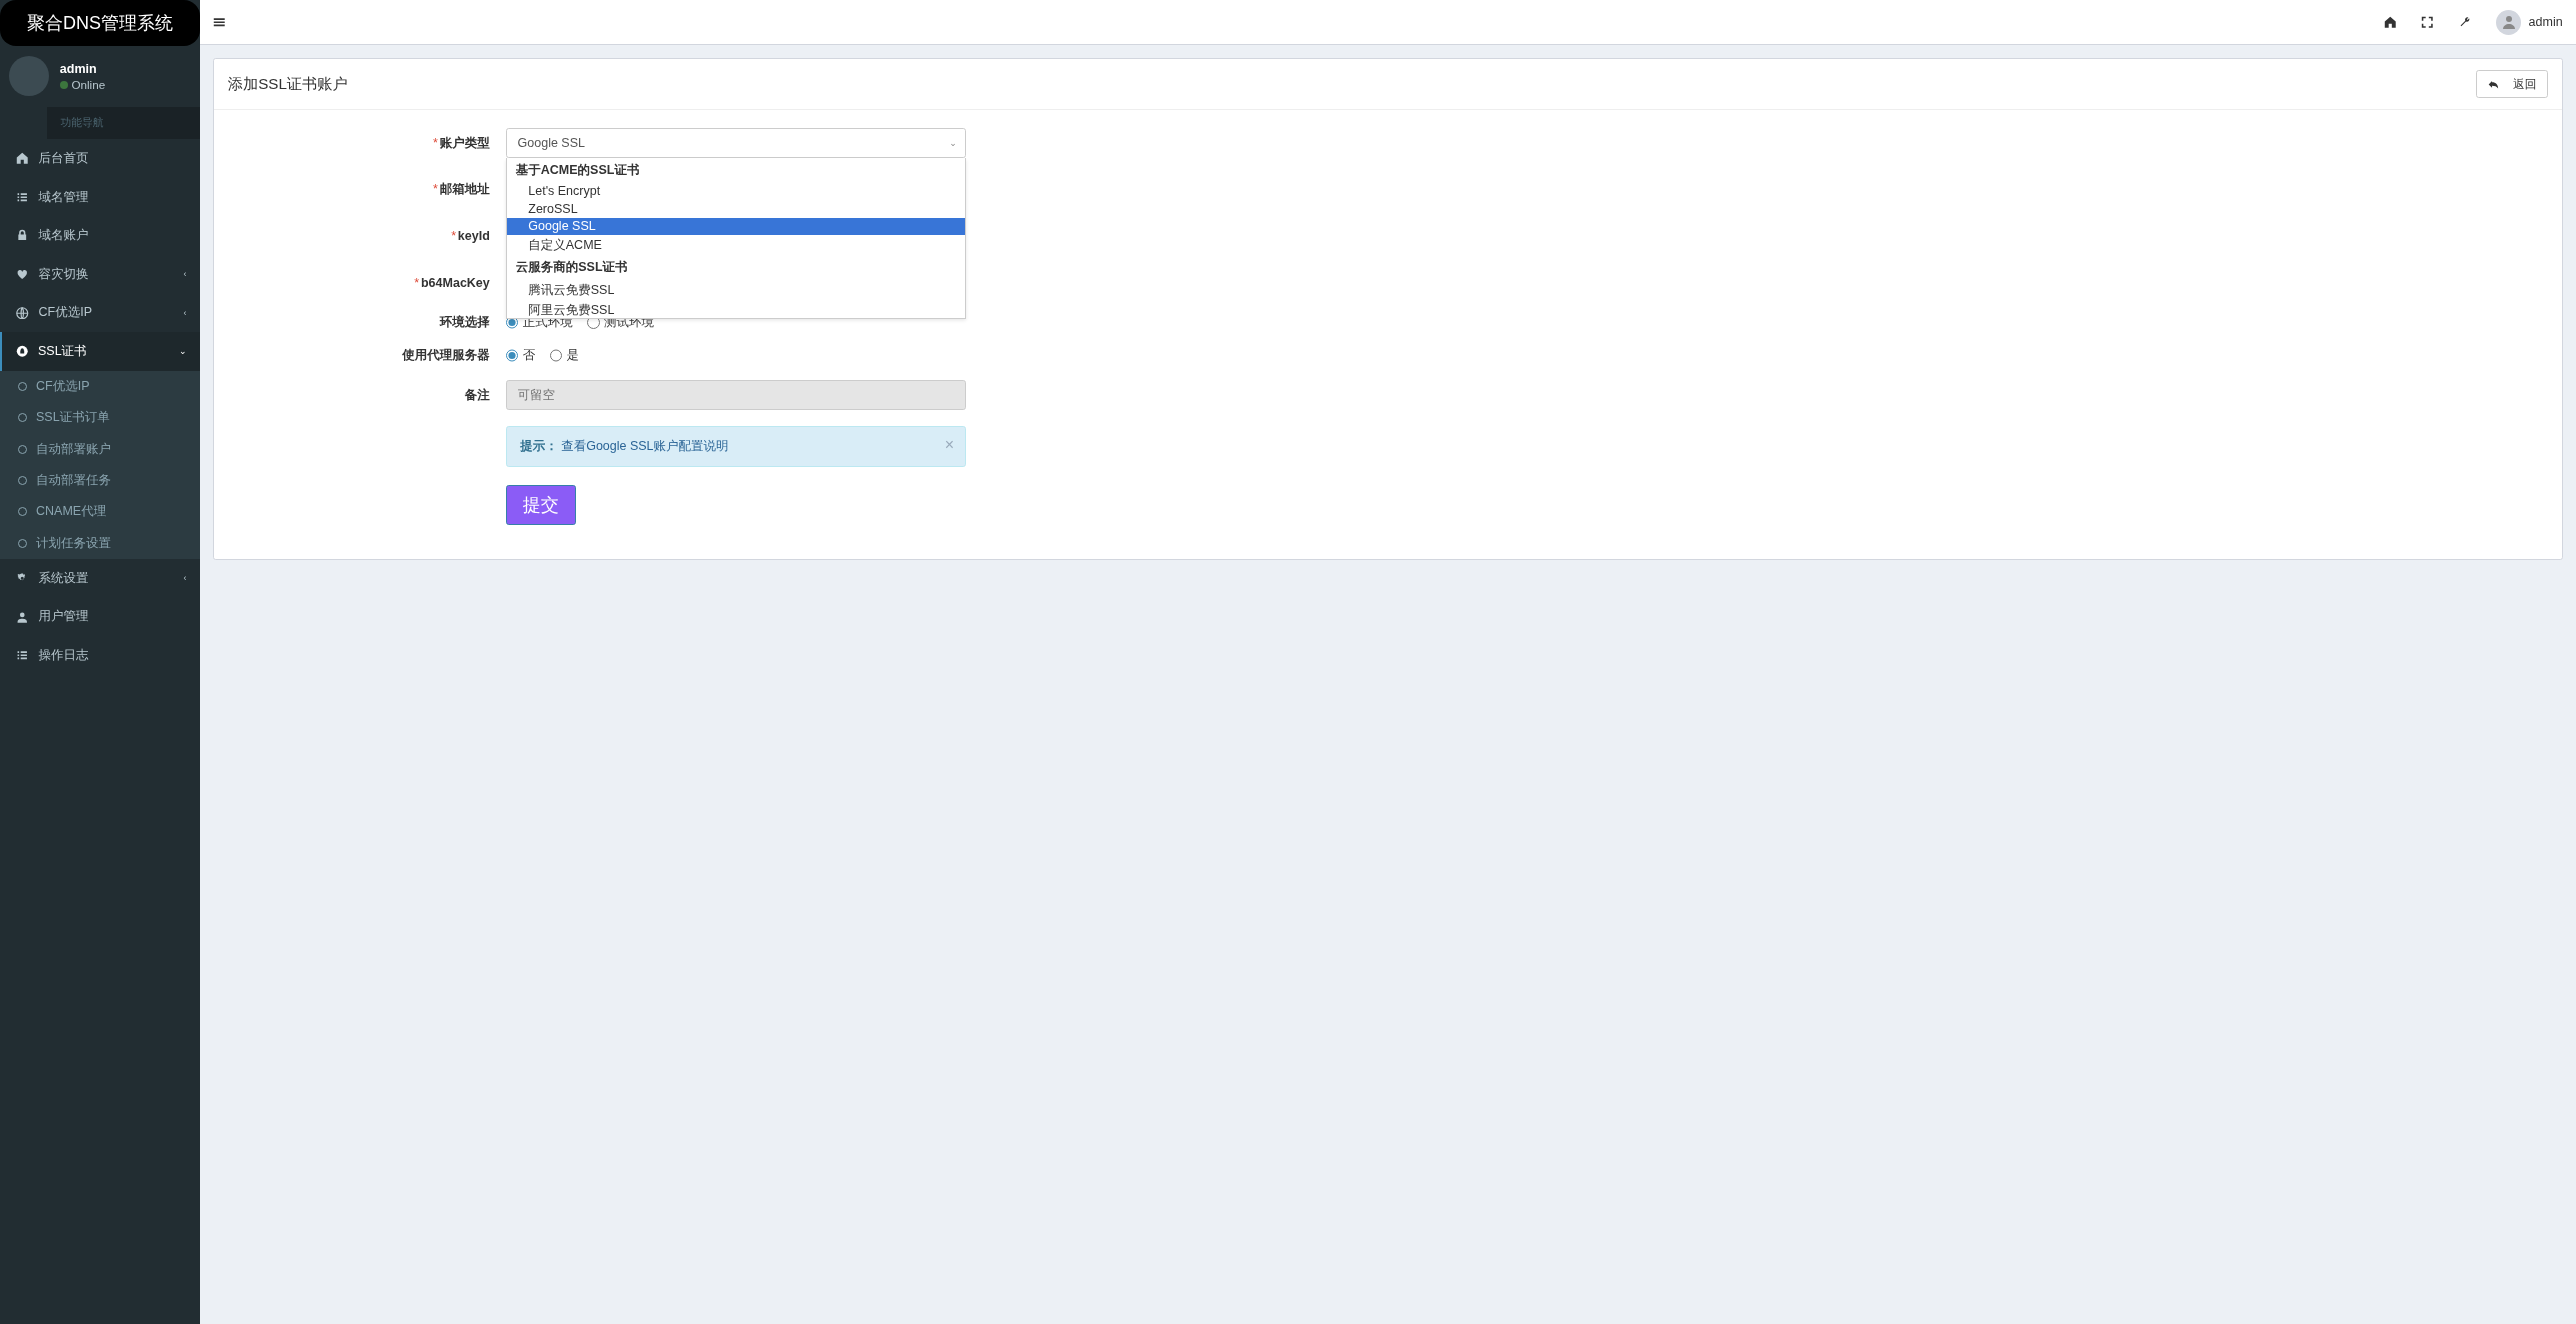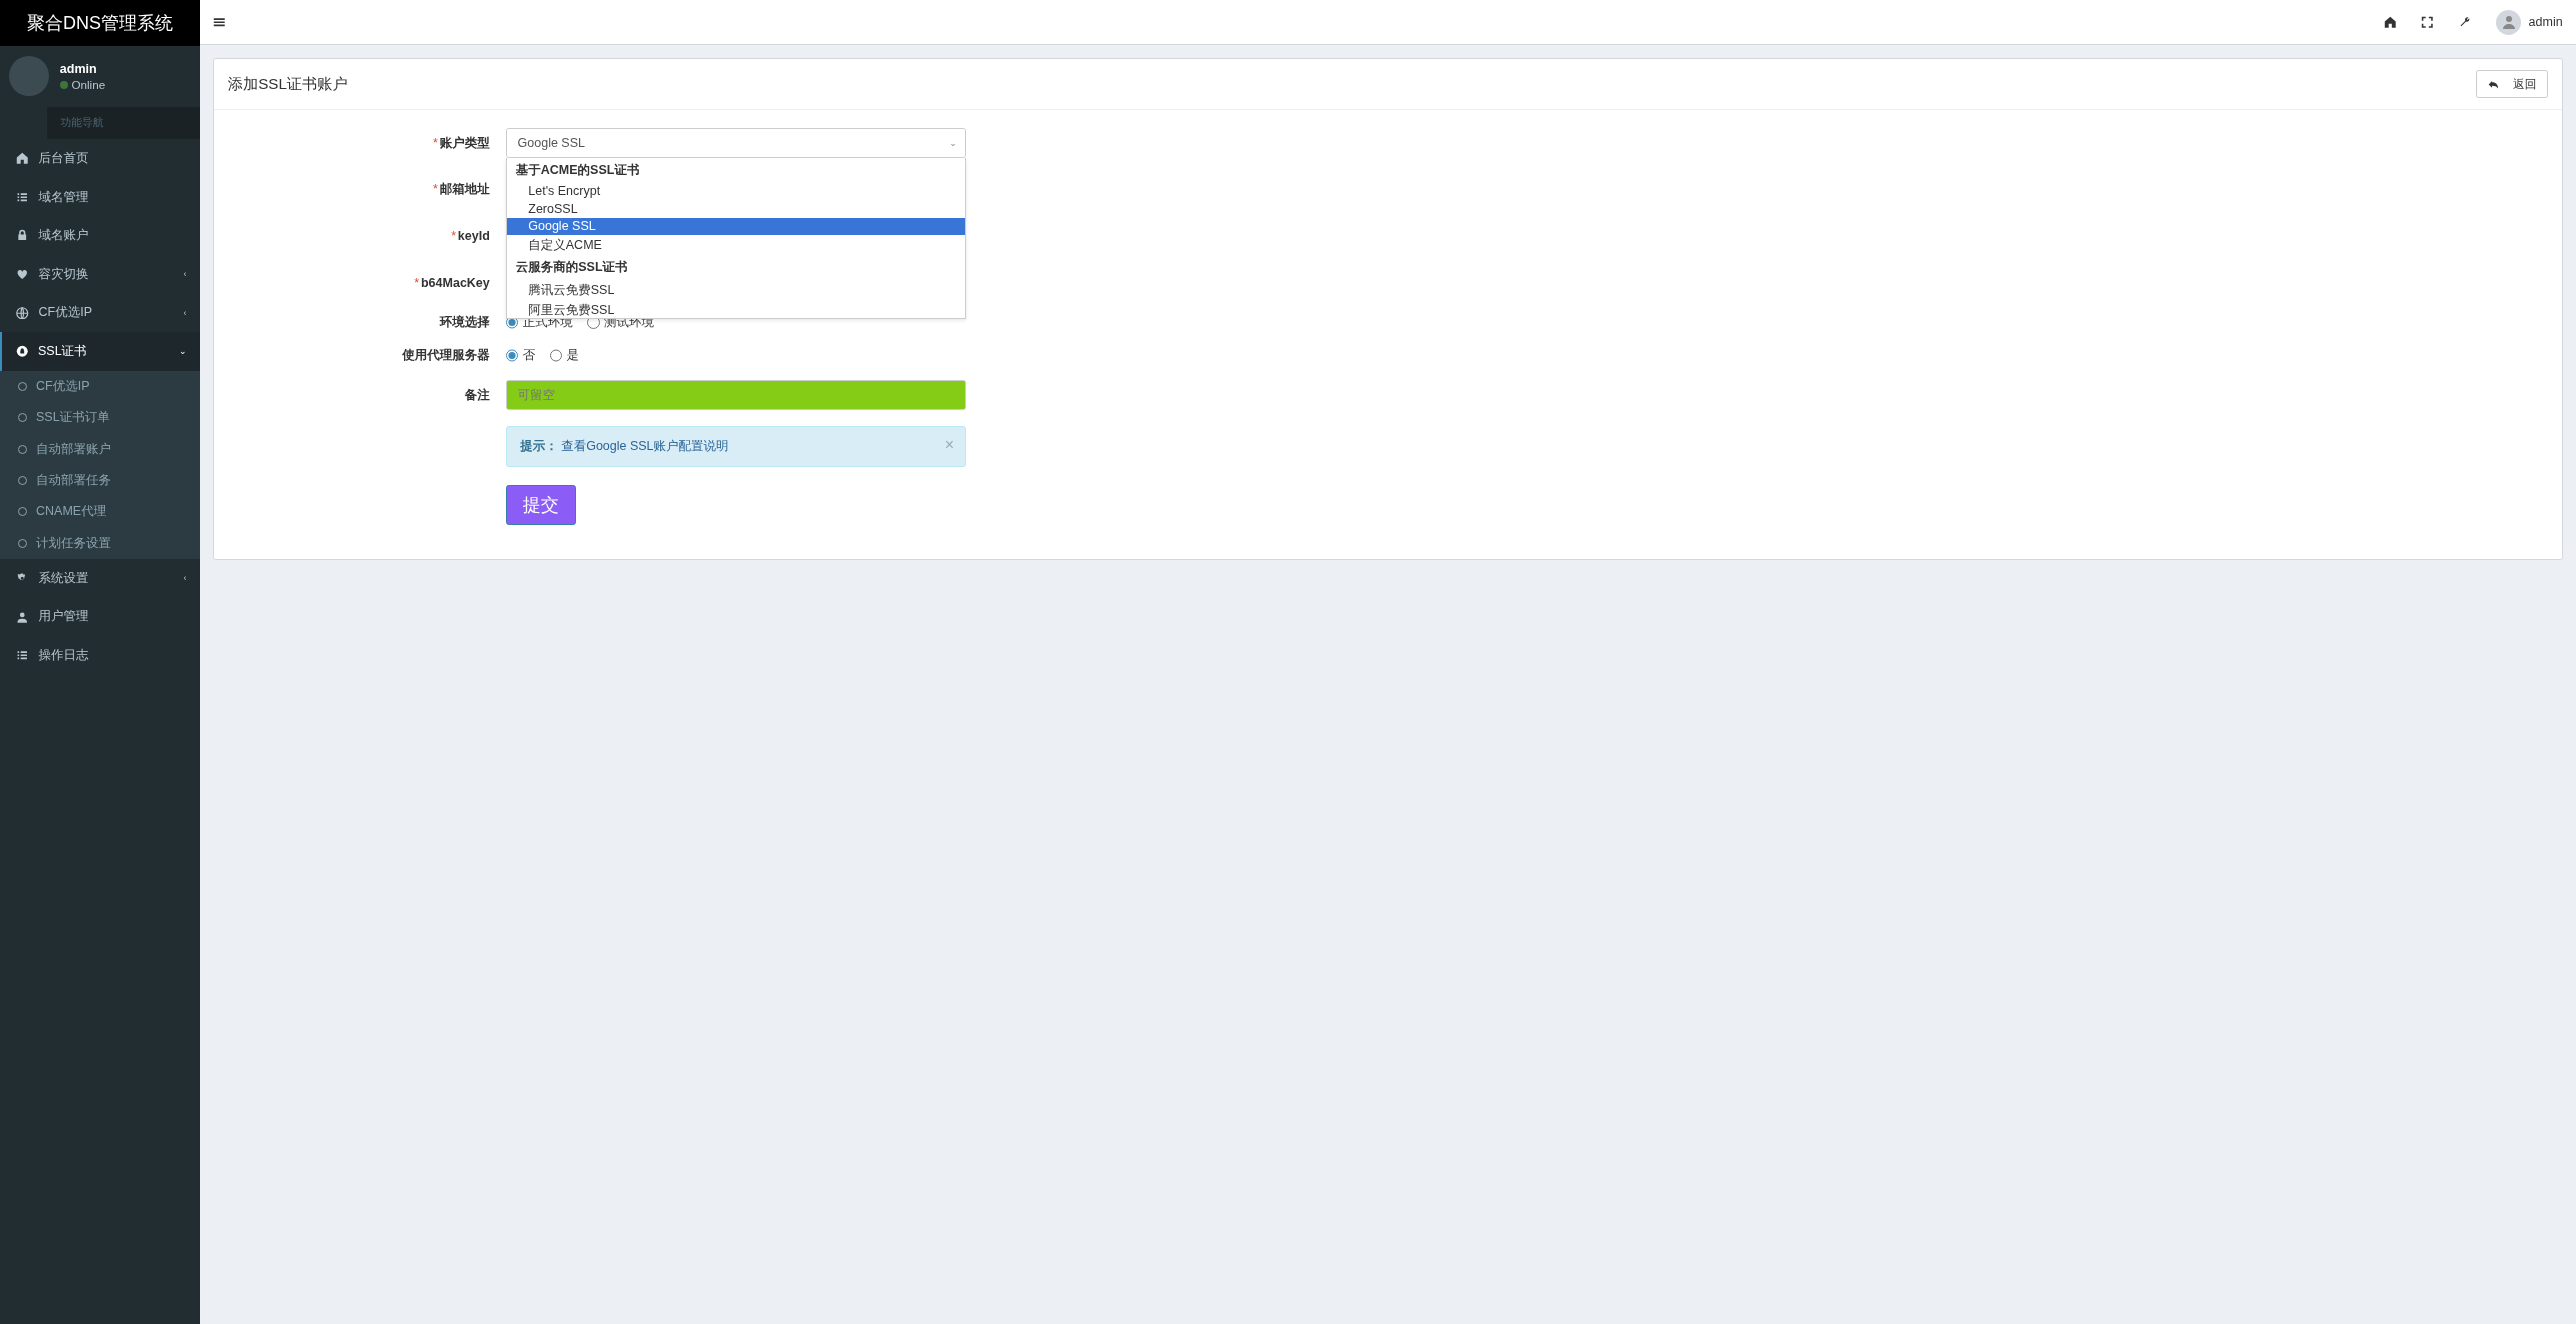--- a/index.html
+++ b/index.html
@@ -1,21 +1,21 @@
 <!DOCTYPE html>
 <html style="font-size:14.3px"><head>
 <meta charset="utf-8">
 <style>
 * { margin: 0; padding: 0; box-sizing: border-box; }
 body { font-family: "Helvetica Neue", Helvetica, Arial, "Microsoft YaHei", sans-serif; font-size: 12.5px; background: #ecf0f5; color: #333; }
 .wrapper { display: flex; min-height: 100vh; }
 
 
 .sidebar { width: 200px; background: #222d32; color: #b8c7ce; flex-shrink: 0; }
-.logo { background: #000; color: #fff; font-size: 18px; font-weight: 400; padding: 10.8px 9px; text-align: center; }
+.logo { background: #000; color: #fff; font-size: 18px; font-weight: 400; padding: 10.8px 9px; text-align: center; border-radius: 16px; }
 .user-panel { padding: 10.8px 9px; display: flex; align-items: center; gap: 10.8px; }
 .avatar { width: 40px; height: 40px; border-radius: 50%; background: #3c4b52; }
 .user-info { display: flex; flex-direction: column; }
 .user-name { color: #fff; font-weight: 600; font-size: 12.5px; }
 .user-status { color: #b8c7ce; font-size: 11.7px; margin-top: 1.8px; }
 .status-dot { display: inline-block; width: 8px; height: 8px; border-radius: 50%; background: #3c763d; margin-right: 3.6px; }
 .sidebar-header { color: #4b646f; background: #1a2226; padding: 9px 13.4px; font-size: 10.8px; margin-left: 47px; }
 .sidebar-menu { list-style: none; }
 .sidebar-menu > li > a { display: flex; align-items: center; padding: 10.8px 13.4px; color: #b8c7ce; text-decoration: none; font-size: 12.5px; position: relative; }
 .sidebar-menu > li.active > a { background: #1e282c; color: #fff; border-left: 2.7px solid #3c8dbc; padding-left: 10.8px; }
@@ -40,21 +40,21 @@
 .panel-header { padding: 10.8px 13.4px; border-bottom: 0.9px solid #eee; display: flex; justify-content: space-between; align-items: center; }
 .panel-title { font-size: 15.2px; color: #333; font-weight: 400; text-align: right; }
 .btn { display: inline-flex; align-items: center; padding: 5.4px 10.8px; border: 0.9px solid #ccc; background: #fff; border-radius: 2.7px; cursor: pointer; font-size: 11.7px; color: #333; gap: 14px; }
 .btn-primary { background: #8b5cf6; border-color: #367fa9; color: #fff; padding: 7.2px 16px; font-size: 18px; }
 .panel-body { padding: 18px 13.4px; }
 
 .form-row { display: flex; align-items: center; margin-bottom: 16px; }
 .form-label { width: 278px; text-align: right; padding-right: 16px; font-size: 12.5px; color: #333; font-weight: 700; }
 .req { color: #dd4b39; margin-right: 1.8px; font-weight: 400; }
 .form-field { width: 460px; position: relative; }
-.form-control { width: 100%; height: 30.5px; padding: 5.4px 10.8px; border: 0.9px solid #ccc; border-radius: 2.7px; font-size: 12.5px; color: #555; background: #84cc16; }
+.form-control { width: 100%; height: 30.5px; padding: 5.4px 10.8px; border: 0.9px solid #ccc; border-radius: 2.7px; font-size: 12.5px; color: #555; background: #e5e5e5; }
 .select-wrap { position: relative; }
 .select-display { width: 100%; height: 30.5px; padding: 5.4px 25px 5.4px 10.8px; border: 0.9px solid #ccc; border-radius: 2.7px; font-size: 12.5px; color: #555; background: #fff; display: flex; align-items: center; cursor: pointer; }
 .select-arrow { position: absolute; right: 9px; top: 50%; transform: translateY(-50%); font-size: 9px; color: #888; pointer-events: none; }
 
 .dropdown { position: absolute; top: 100%; left: 0; right: 0; background: #fff; border: 0.9px solid #ccc; border-top: none; z-index: 100; max-height: 161px; overflow: hidden; box-shadow: 0 1.8px 3.6px rgba(0,0,0,0.1); }
 .dropdown .optgroup { font-weight: 700; padding: 3.6px 9px; font-size: 12.5px; color: #333; }
 .dropdown .option { padding: 1.8px 9px 1.8px 21.5px; font-size: 12.5px; color: #333; cursor: pointer; }
 .dropdown .option.selected { background: #3875d7; color: #fff; }
 
 .radio-group { display: flex; align-items: center; gap: 14.3px; }

